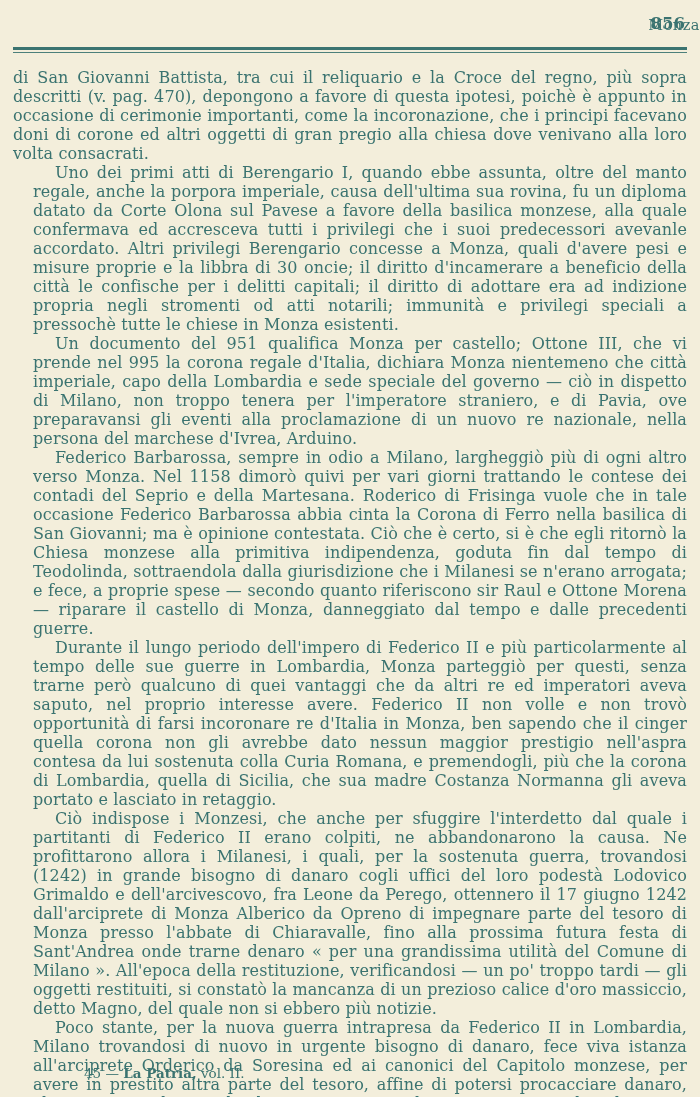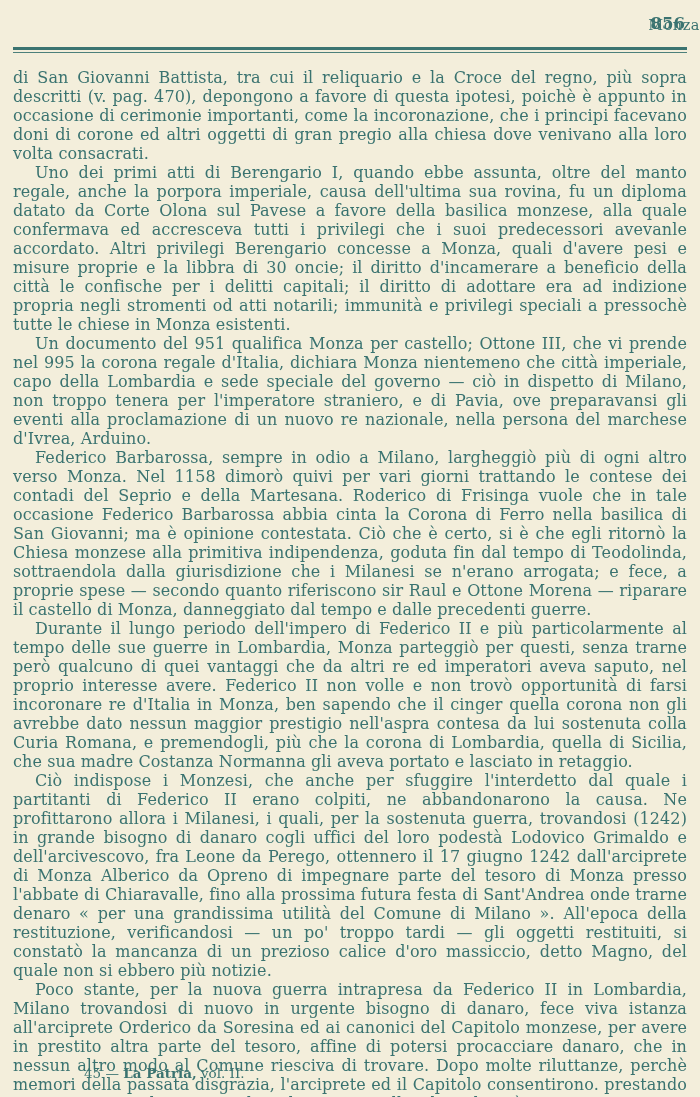--- a/index.html
+++ b/index.html
@@ -53,20 +53,21 @@
     font-size: 16px;
     line-height: 19px;
     text-align: justify;
     letter-spacing: 0.1px;
   }
   .para {
     margin: 0;
   }
   .para.indent {
     text-indent: 22px;
+    margin-left: 20px;
   }
   .italic {
   }
   .page-footer {
     position: absolute;
     left: 84px;
     bottom: 16px;
     font-size: 13.5px;
   }
   .bold {

